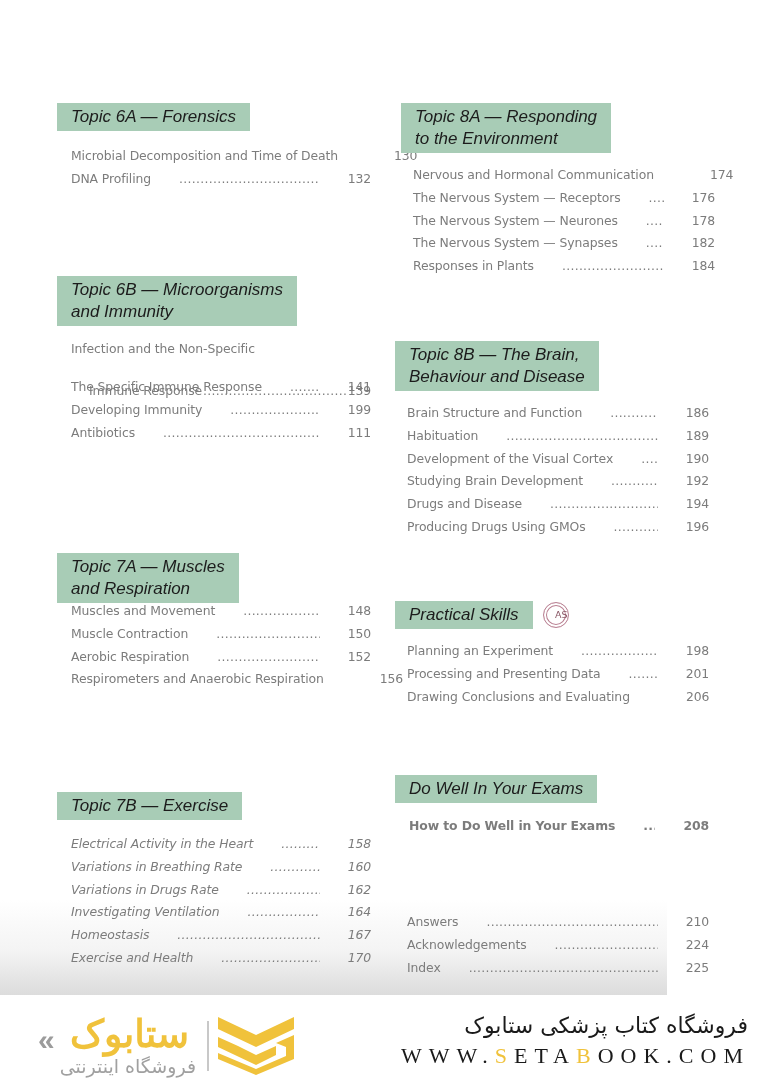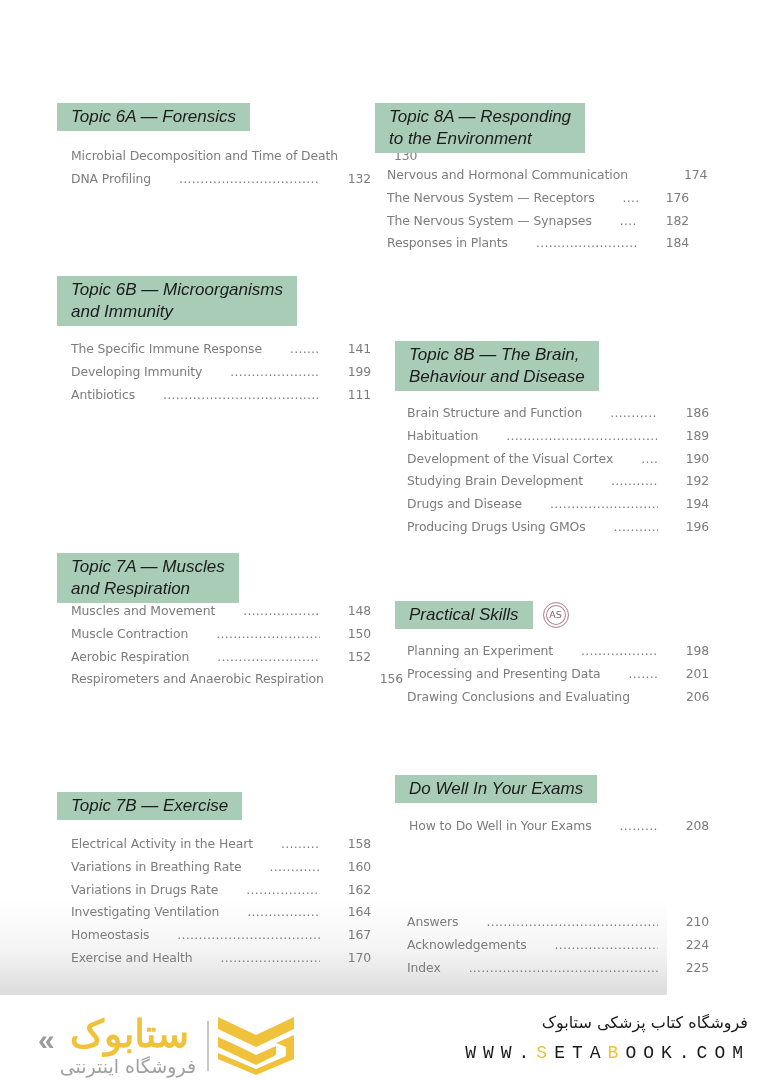--- a/index.html
+++ b/index.html
@@ -49,21 +49,21 @@
 
     .col-left { width: 314px; }
     .col-right { width: 314px; }
 
     .as-badge {
       display: inline-block; vertical-align: middle;
       width: 24px; height: 24px; border-radius: 50%;
       border: 1.5px solid #b98092;
       box-shadow: inset 0 0 0 2px #fff, inset 0 0 0 3px #b98092;
       color: #8a5866; font-size: 9.5px; line-height: 24px;
-      text-align: center; margin-left: 10px;
+      text-align: right; margin-left: 10px;
       font-family: "DejaVu Sans", sans-serif;
     }
 
     
     .footer {
       position: absolute; left: 0; top: 995px; width: 764px; height: 85px;
       background: #ffffff;
     }
     .footer .brand-logo {
       position: absolute; left: 36px; top: 20px; width: 160px; height: 56px;
@@ -80,26 +80,26 @@
       font-family: "DejaVu Sans", sans-serif; direction: rtl;
     }
     .footer .divider {
       position: absolute; left: 207px; top: 26px; width: 2px; height: 50px; background: #c8c8c8;
     }
     .footer .chevron-mark {
       position: absolute; left: 216px; top: 20px; width: 80px; height: 60px;
     }
     .footer .persian-title {
       position: absolute; right: 16px; top: 18px;
-      font-family: "DejaVu Sans", sans-serif; font-size: 16px; color: #1a1a1a;
+      font-family: "DejaVu Sans", sans-serif; font-size: 22px; color: #1a1a1a;
       direction: rtl;
     }
     .footer .site-url {
       position: absolute; right: 14px; top: 48px;
-      font-family: Liberation Mono, monospace; font-size: 18px; color: #1a1a1a;
+      font-family: Liberation Serif, serif; font-size: 22px; color: #1a1a1a;
       letter-spacing: 7px;
       text-align: center;
     }
     .footer .site-url .hl { color: #f0c23b; }
   </style>
 </head>
 <body>
 
 <div class="page">
 
@@ -116,20 +116,28 @@
         <span class="dots"></span>
         <span class="page-num">132</span>
       </div>
     </div>
   </div>
 
   <div class="section col-left" style="left:57px; top:276px;">
     <div class="topic-header">Topic 6B — Microorganisms
 and Immunity</div>
     <div class="entries" style="margin-top:15px;">
+      <div class="entry two-line">
+        <span class="line1 title">Infection and the Non-Specific</span>
+        <div class="line2">
+          <span class="title">Immune Response</span>
+          <span class="dots"></span>
+          <span class="page-num">139</span>
+        </div>
+      </div>
       <div class="entry">
         <span class="title">The Specific Immune Response</span>
         <span class="dots"></span>
         <span class="page-num">141</span>
       </div>
       <div class="entry">
         <span class="title">Developing Immunity</span>
         <span class="dots"></span>
         <span class="page-num">199</span>
       </div>
@@ -163,21 +171,21 @@
       <div class="entry">
         <span class="title">Respirometers and Anaerobic Respiration</span>
         <span class="dots"></span>
         <span class="page-num">156</span>
       </div>
     </div>
   </div>
 
   <div class="section col-left" style="left:57px; top:792px;">
     <div class="topic-header">Topic 7B — Exercise</div>
-    <div class="entries" style="">
+    <div class="entries" style="font-style:italic;">
       <div class="entry">
         <span class="title">Electrical Activity in the Heart</span>
         <span class="dots"></span>
         <span class="page-num">158</span>
       </div>
       <div class="entry">
         <span class="title">Variations in Breathing Rate</span>
         <span class="dots"></span>
         <span class="page-num">160</span>
       </div>
@@ -197,33 +205,38 @@
         <span class="page-num">167</span>
       </div>
       <div class="entry">
         <span class="title">Exercise and Health</span>
         <span class="dots"></span>
         <span class="page-num">170</span>
       </div>
     </div>
   </div>
 
-  <div class="section col-right" style="left:375px; top:103px;">
+  <div class="section col-right" style="left:401px; top:103px;">
     <div class="topic-header">Topic 8A — Responding
 to the Environment</div>
     <div class="entries" style="margin-top:14px; margin-left:12px;">
       <div class="entry">
         <span class="title">Nervous and Hormonal Communication</span>
         <span class="dots"></span>
         <span class="page-num">174</span>
       </div>
       <div class="entry">
         <span class="title">The Nervous System — Receptors</span>
         <span class="dots"></span>
         <span class="page-num">176</span>
+      </div>
+      <div class="entry">
+        <span class="title">The Nervous System — Neurones</span>
+        <span class="dots"></span>
+        <span class="page-num">178</span>
       </div>
       <div class="entry">
         <span class="title">The Nervous System — Synapses</span>
         <span class="dots"></span>
         <span class="page-num">182</span>
       </div>
       <div class="entry">
         <span class="title">Responses in Plants</span>
         <span class="dots"></span>
         <span class="page-num">184</span>
@@ -287,21 +300,21 @@
       <div class="entry">
         <span class="title">Drawing Conclusions and Evaluating</span>
         <span class="dots"></span>
         <span class="page-num">206</span>
       </div>
     </div>
   </div>
 
   <div class="section col-right" style="left:395px; top:775px;">
     <div class="topic-header">Do Well In Your Exams</div>
-    <div class="entries" style="margin-top:15px; ">
+    <div class="entries" style="margin-top:15px; font-weight:bold;">
       <div class="entry">
         <span class="title">How to Do Well in Your Exams</span>
         <span class="dots"></span>
         <span class="page-num">208</span>
       </div>
     </div>
   </div>
 
   <div class="section col-right" style="left:395px; top:898px;">
     <div class="entries" style="margin-top:16px; margin-left:12px;">

